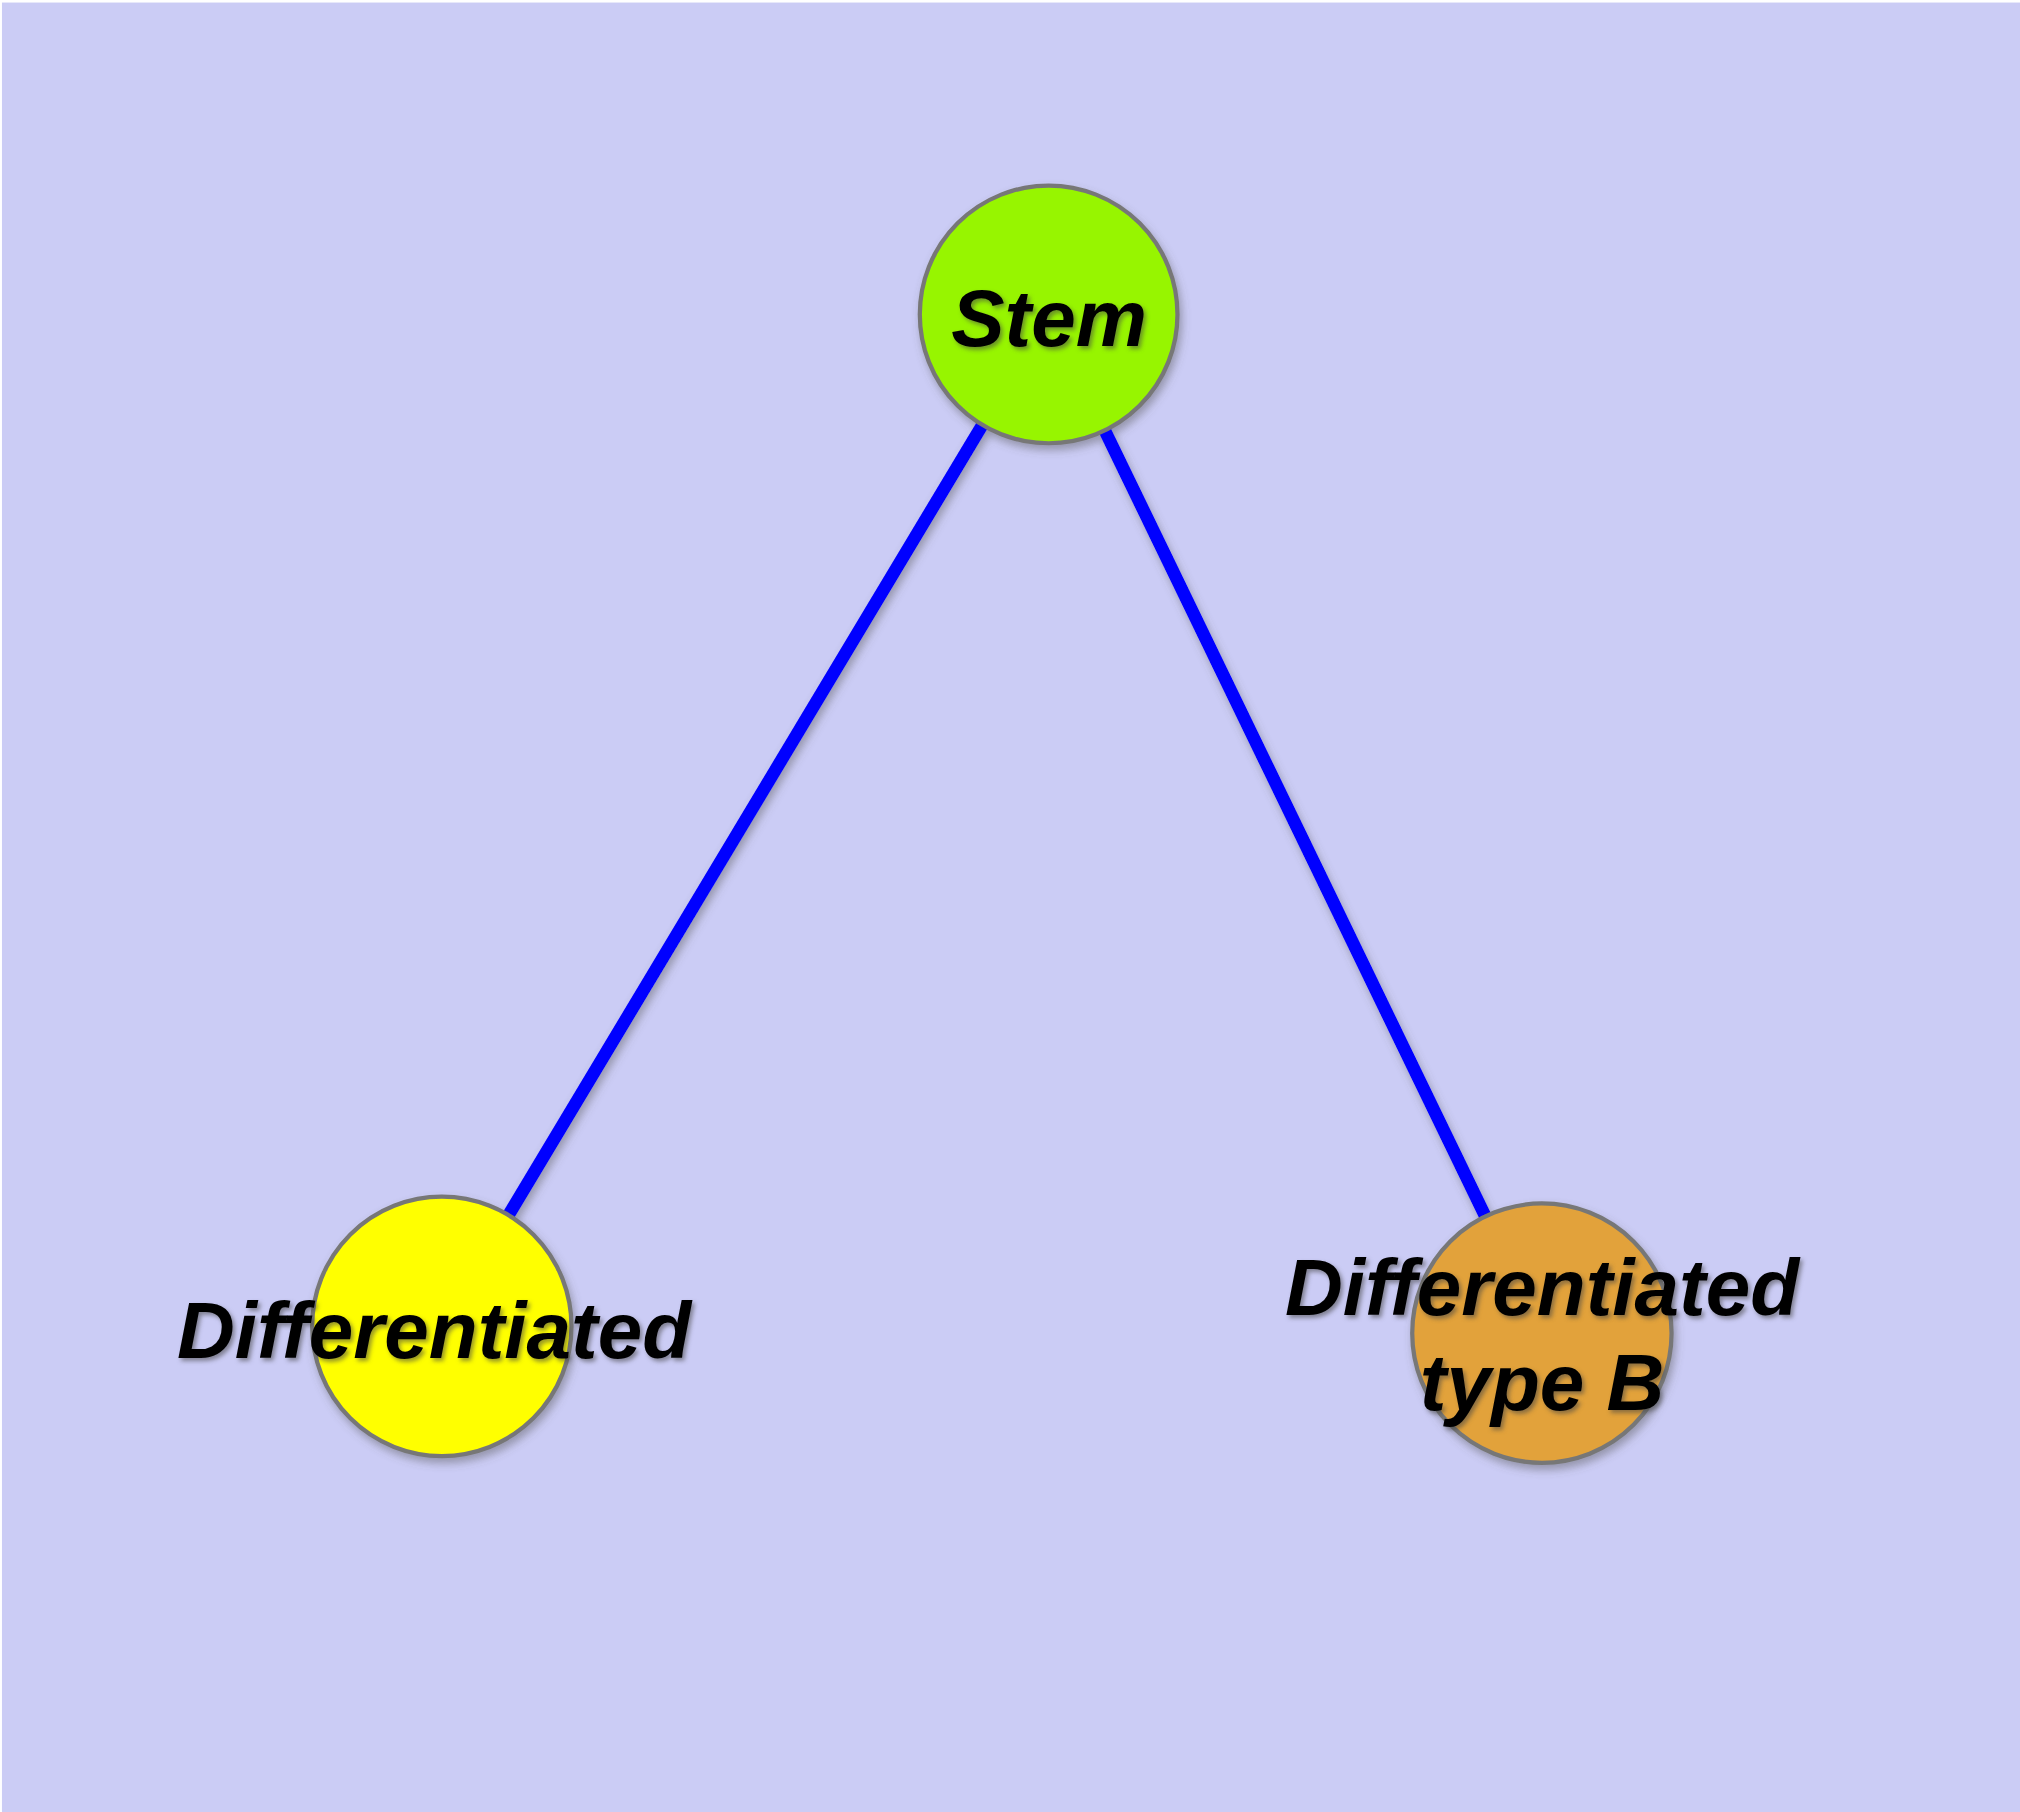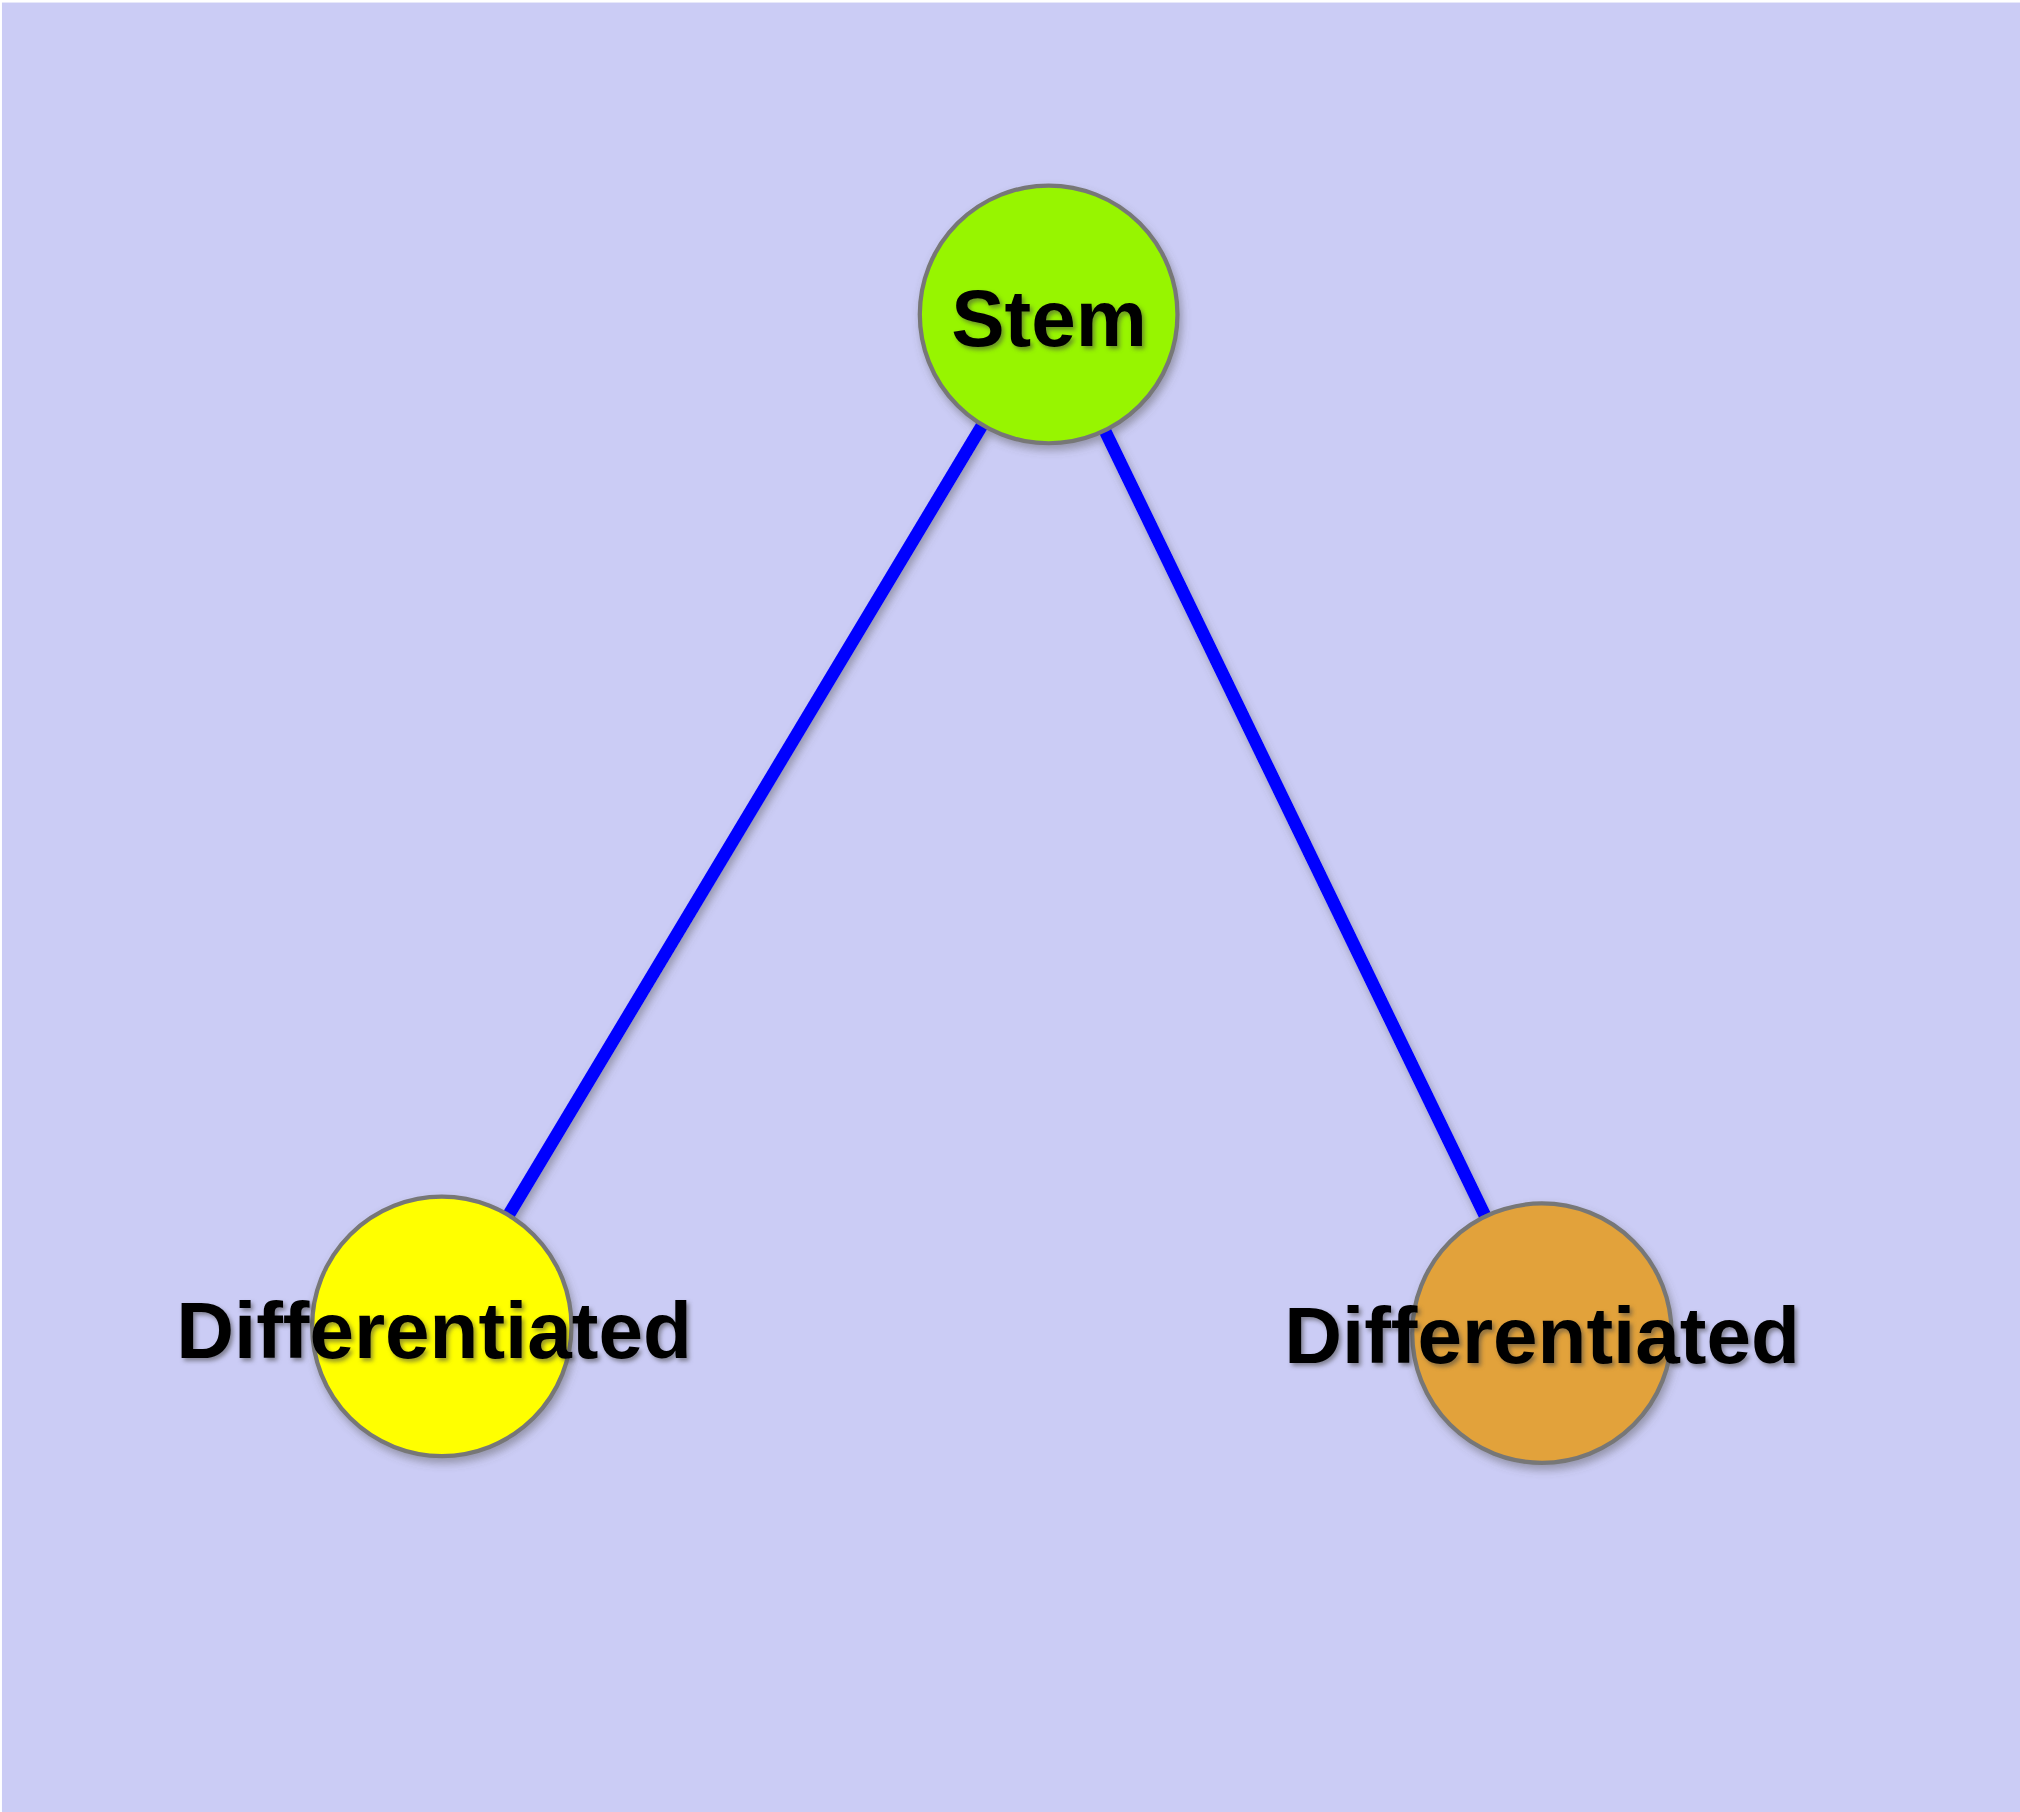--- a/index.html
+++ b/index.html
@@ -9,20 +9,21 @@
     height: 1812px;
     background: #ffffff;
     overflow: hidden;
     font-family: "Liberation Sans", sans-serif;
   }
   .stage {
     position: absolute;
     left: 0; top: 0;
     width: 1883px;
     height: 1812px;
+    font-style: italic;
   }
   .stage svg {
     position: absolute;
     left: 0; top: 0;
     display: block;
   }
   .graph-edge {
     stroke-width: 15;
     stroke-linecap: butt;
   }
@@ -72,16 +73,17 @@
   </svg>
 
   <div class="node-label label-stem">Stem</div>
 
   <div class="node-label label-type-a">
     <div>Differentiated</div>
   </div>
 
   <div class="node-label label-type-b">
     <div>Differentiated</div>
+    <div>type B</div>
   </div>
 
 </div>
 
 
 </body></html>

